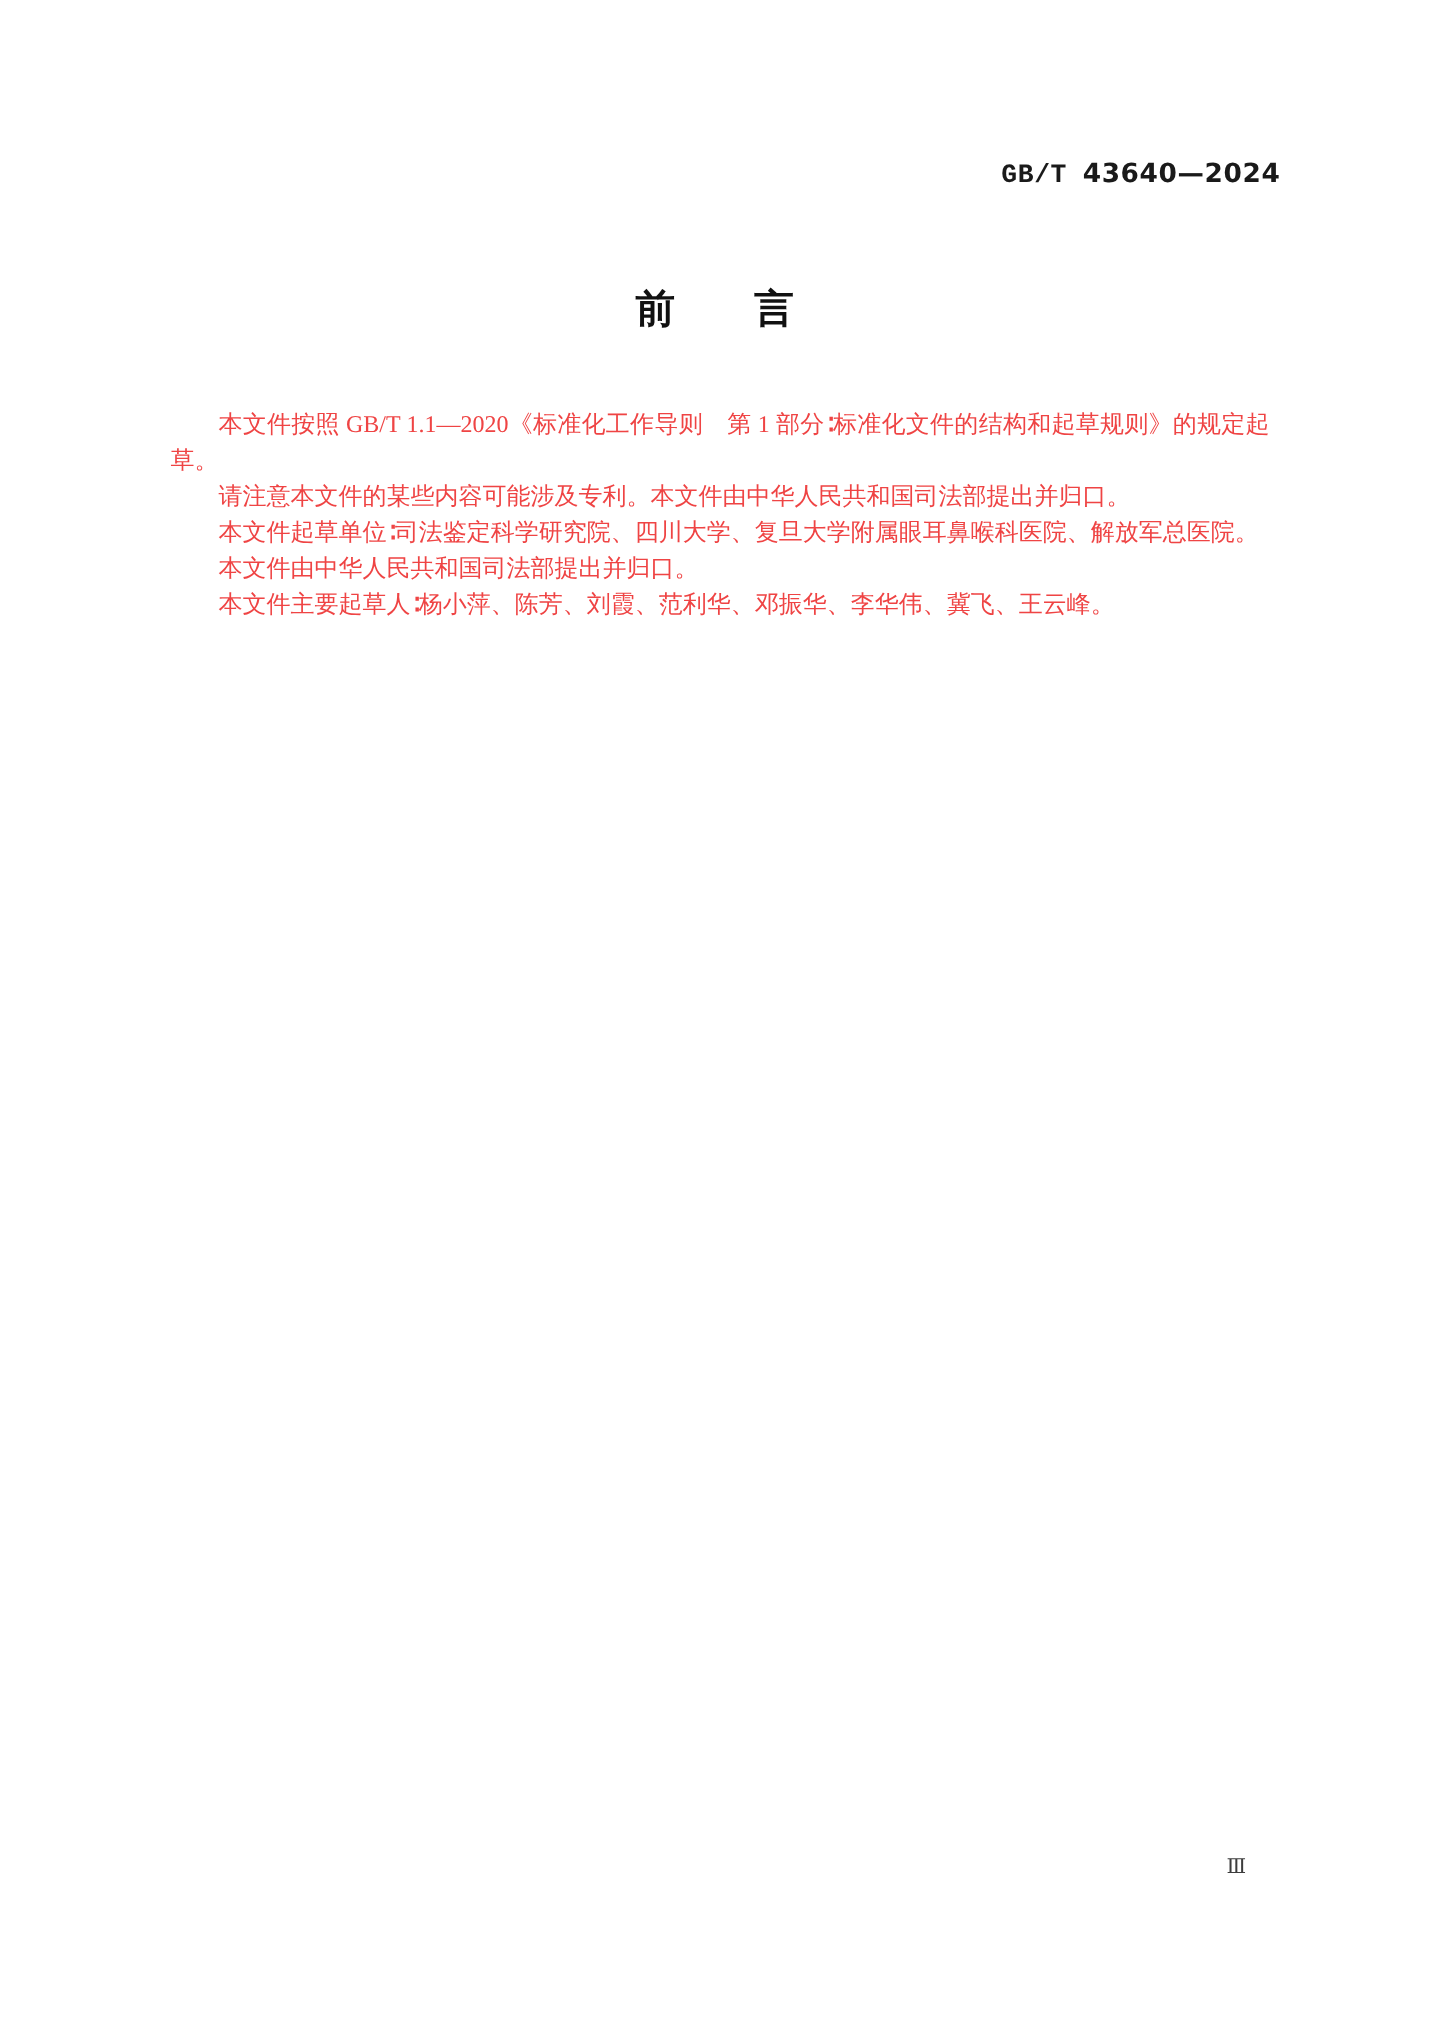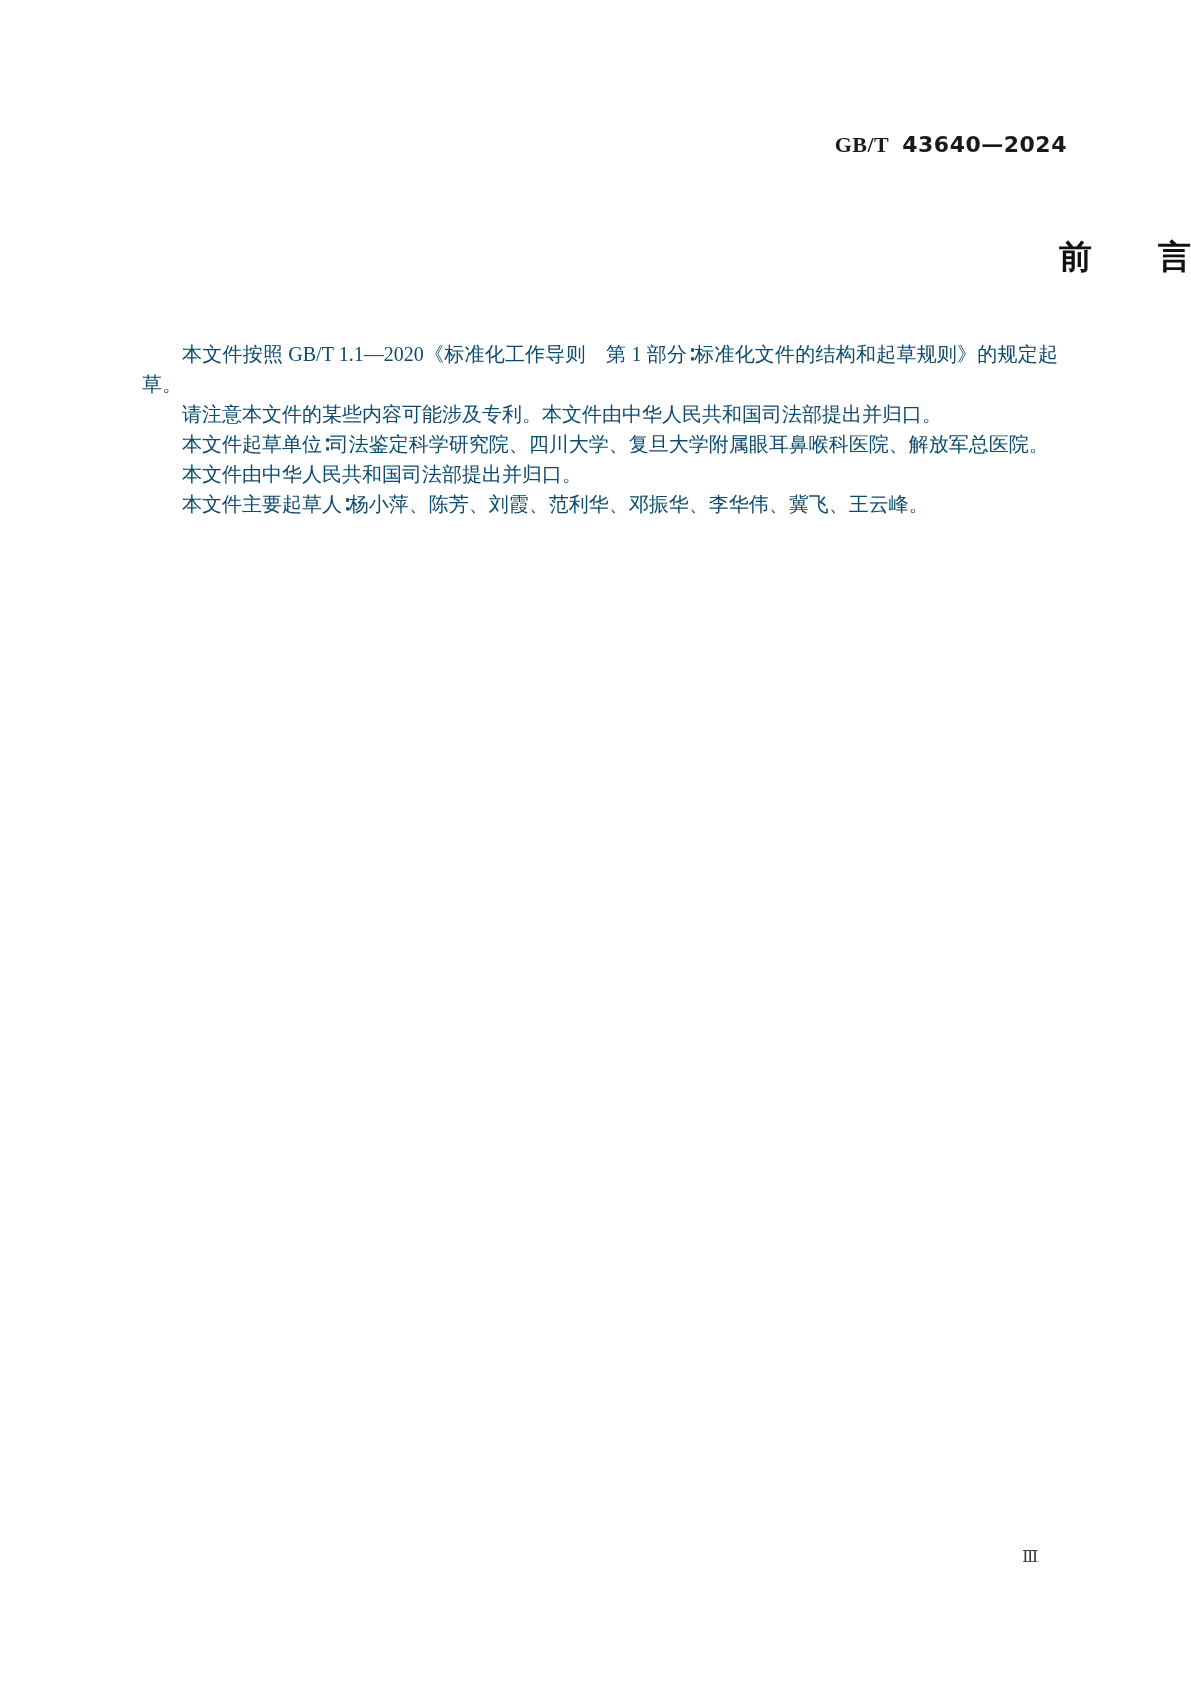--- a/index.html
+++ b/index.html
@@ -19,49 +19,49 @@
   .doc-code {
     position: absolute;
     top: 132px;
     right: 124px;
     font-size: 22px;
     font-weight: bold;
     white-space: nowrap;
     letter-spacing: 0.5px;
   }
   .doc-code .code-prefix {
-    font-family: Liberation Serif, serif;
+    font-family: Liberation Mono, monospace;
   }
   .doc-code .code-number {
     font-family: "DejaVu Sans", "Liberation Sans", sans-serif;
     margin-left: 7px;
     font-weight: 600;
     text-align: center;
   }
   .foreword-title {
     position: absolute;
     top: 235px;
     left: 0;
     width: 100%;
     margin: 0;
-    text-align: right;
+    text-align: center;
     font-size: 33px;
     font-weight: bold;
     font-family: "Liberation Sans", "DejaVu Sans", sans-serif;
     color: #111111;
   }
   .body-text {
     position: absolute;
     left: 142px;
     top: 339px;
     width: 916px;
     font-size: 20px;
     line-height: 30px;
     text-align: justify;
-    color: #0c4a6e;
+    color: #ef4444;
   }
   .body-text p {
     margin: 0;
     padding: 0;
     text-indent: 2em;
   }
   .page-number {
     position: absolute;
     left: 1022px;
     top: 1546px;

